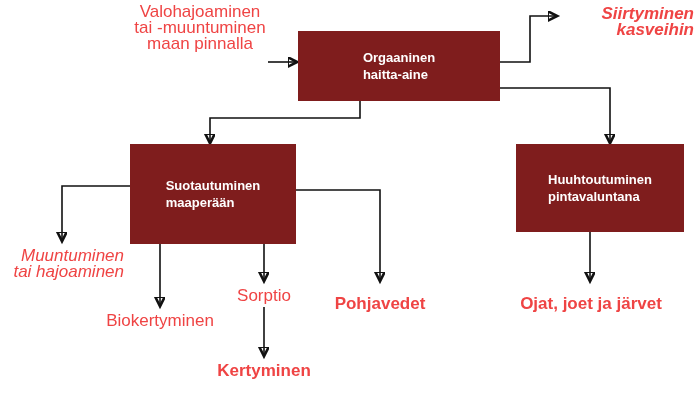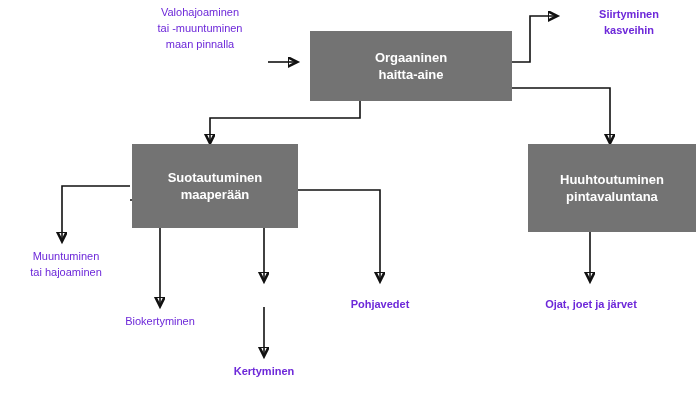--- a/index.html
+++ b/index.html
@@ -10,46 +10,45 @@
   #diagram {
     position: relative;
     width: 700px;
     height: 406px;
     background: #ffffff;
     font-family: "Liberation Sans", sans-serif;
     overflow: hidden;
   }
   .box {
     position: absolute;
-    background: #737373;
+    background: #7f1d1d;
     color: #ffffff;
     font-weight: bold;
     font-size: 13px;
     line-height: 17px;
     display: flex;
     align-items: center;
     justify-content: center;
-    text-align: center;
     box-sizing: border-box;
     padding: 4px;
-    margin-left: 12px;
   }
   .label {
     position: absolute;
-    color: #6d28d9;
-    font-size: 11px;
+    color: #ef4444;
+    font-size: 17px;
     line-height: 16px;
     text-align: center;
     box-sizing: border-box;
   }
   .label.bold {
     font-weight: bold;
   }
   .label.left {
-    text-align: center;
+    text-align: right;
+    font-style: italic;
   }
   svg.lines {
     position: absolute;
     left: 0;
     top: 0;
     width: 700px;
     height: 406px;
     pointer-events: none;
   }
   .lines path, .lines line {
@@ -91,21 +90,21 @@
     <path d="M590,232 L590,280" marker-end="url(#arrow)"></path>
   </svg>
 
   <div class="box" style="left:298px; top:31px; width:202px; height:70px;">
     <div>
       <div>Orgaaninen</div>
       <div>haitta-aine</div>
     </div>
   </div>
 
-  <div class="box" style="left:120px; top:144px; width:166px; height:84px;">
+  <div class="box" style="left:130px; top:144px; width:166px; height:100px;">
     <div>
       <div>Suotautuminen</div>
       <div>maaperään</div>
     </div>
   </div>
 
   <div class="box" style="left:516px; top:144px; width:168px; height:88px;">
     <div>
       <div>Huuhtoutuminen</div>
       <div>pintavaluntana</div>
@@ -125,20 +124,23 @@
 
   <div class="label left" style="left:8px; top:248px; width:116px;">
     <div>Muuntuminen</div>
     <div>tai hajoaminen</div>
   </div>
 
   <div class="label" style="left:100px; top:313px; width:120px;">
     <div>Biokertyminen</div>
   </div>
 
+  <div class="label" style="left:214px; top:288px; width:100px;">
+    <div>Sorptio</div>
+  </div>
 
   <div class="label bold" style="left:330px; top:296px; width:100px;">
     <div>Pohjavedet</div>
   </div>
 
   <div class="label bold" style="left:196px; top:363px; width:136px;text-align:center;">
     <div>Kertyminen</div>
   </div>
 
   <div class="label bold" style="left:508px; top:288px; width:166px;margin-top:8px;">

